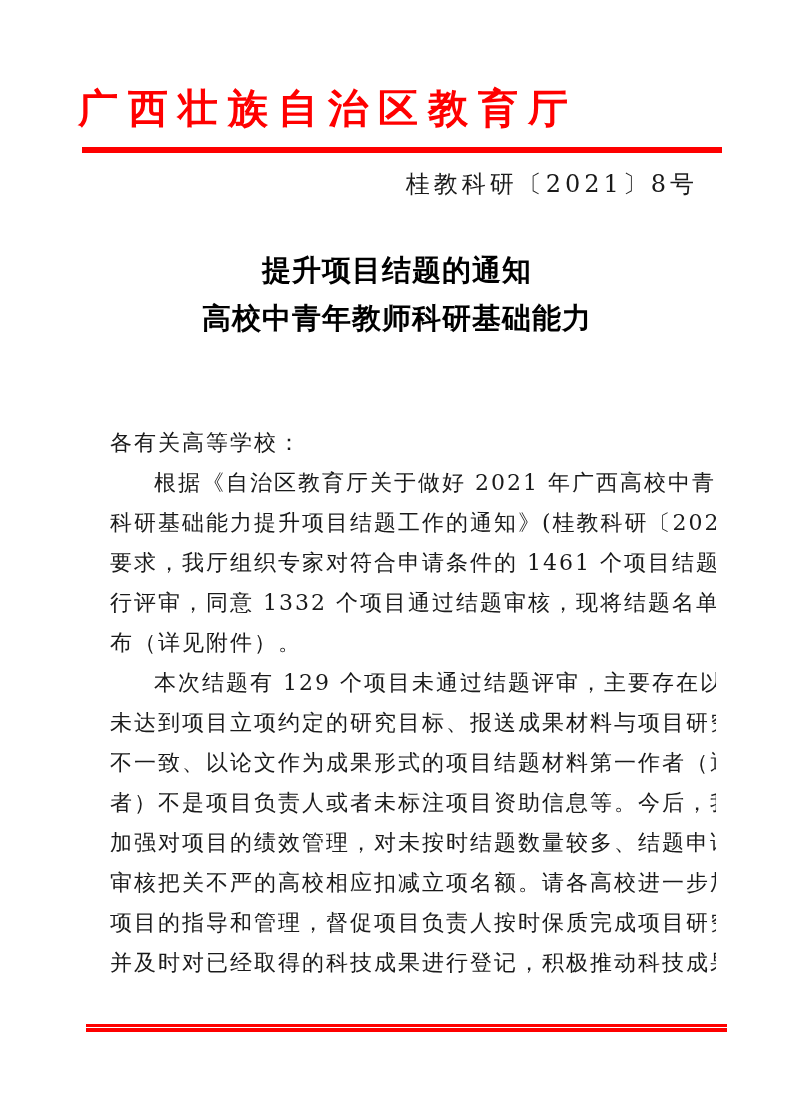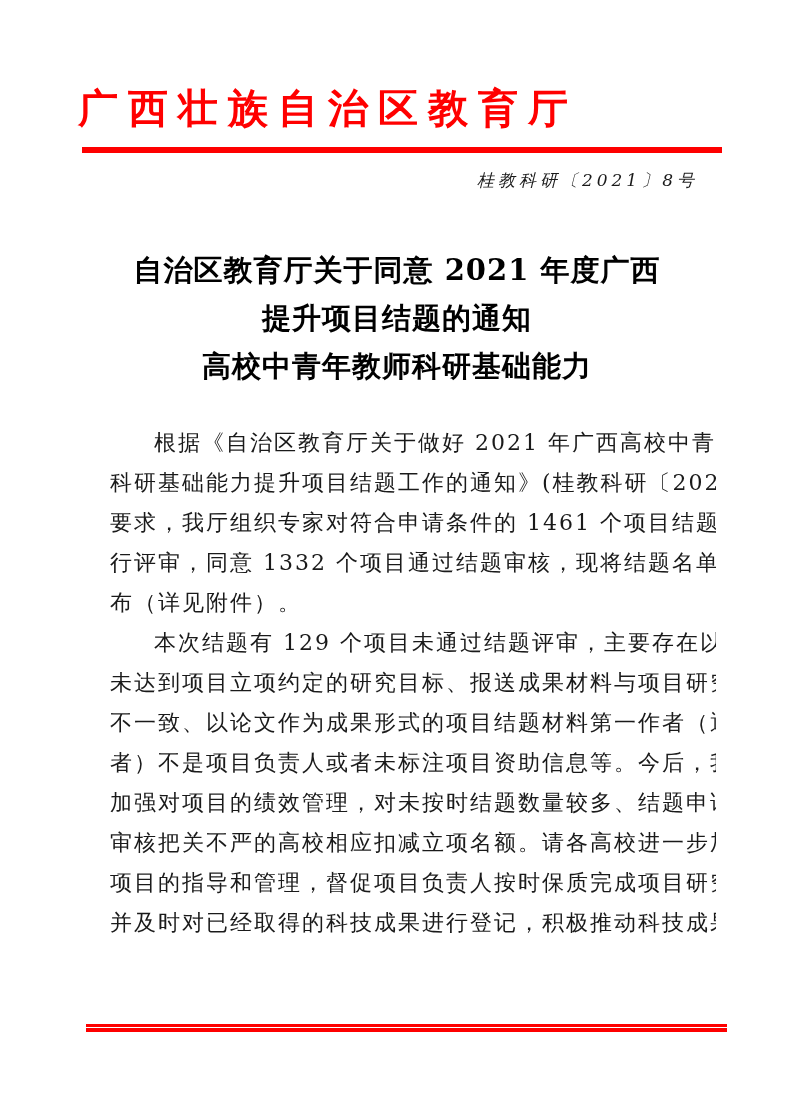--- a/index.html
+++ b/index.html
@@ -34,24 +34,23 @@
     background:linear-gradient(to bottom,
       var(--rule_red) 0 42%, #ffffff 42% 58%, var(--rule_red) 58% 100%);
   }
   .rule-bottom{
     top:1024px;left:86px;width:641px;height:8px;
     background:linear-gradient(to bottom,
       var(--rule_red) 0 38%, #ffffff 38% 52%, var(--rule_red) 52% 100%);
   }
   .doc-number{
     position:absolute;top:170px;right:96px;
-    font-size:17px;color:var(--text_black);
+    font-size:24px;color:var(--text_black);
     letter-spacing:4px;line-height:1.2;
     white-space:nowrap;
-    font-style:italic;
   }
   .doc-title{
     position:absolute;top:246px;left:0;width:794px;
     text-align:center;color:#000000;
   }
   .doc-title .t-line{
     font-size:29px;font-weight:bold;line-height:48px;
     letter-spacing:1px;white-space:nowrap;
   }
   .doc-body{
@@ -74,26 +73,26 @@
 
 <div class="page">
 
   <div class="agency-name">广西壮族自治区教育厅</div>
 
   <div class="rule rule-top"></div>
 
   <div class="doc-number">桂教科研〔2021〕8号</div>
 
   <div class="doc-title">
-    <div class="t-line">自治区教育厅关于同意 2021 年度广西</div>
     <div class="t-line">提升项目结题的通知</div>
     <div class="t-line">高校中青年教师科研基础能力</div>
   </div>
 
   <div class="doc-body">
+    <div class="ln para-end">各有关高等学校：</div>
     <div class="ln indent">根据《自治区教育厅关于做好 2021 年广西高校中青年教师</div>
     <div class="ln">科研基础能力提升项目结题工作的通知》(桂教科研〔2021〕3号）</div>
     <div class="ln">要求，我厅组织专家对符合申请条件的 1461 个项目结题材料进</div>
     <div class="ln">行评审，同意 1332 个项目通过结题审核，现将结题名单予以公</div>
     <div class="ln para-end">布（详见附件）。</div>
     <div class="ln indent">本次结题有 129 个项目未通过结题评审，主要存在以下问题：</div>
     <div class="ln">未达到项目立项约定的研究目标、报送成果材料与项目研究内容</div>
     <div class="ln">不一致、以论文作为成果形式的项目结题材料第一作者（通讯作</div>
     <div class="ln">者）不是项目负责人或者未标注项目资助信息等。今后，我厅将</div>
     <div class="ln">加强对项目的绩效管理，对未按时结题数量较多、结题申请材料</div>

